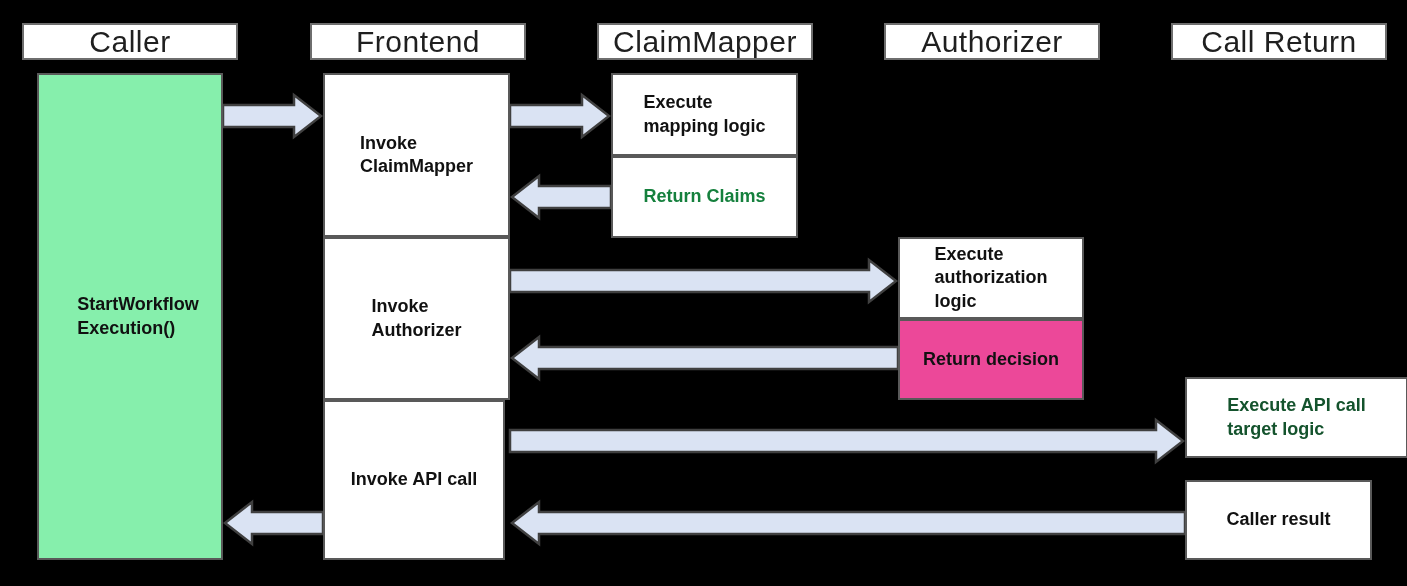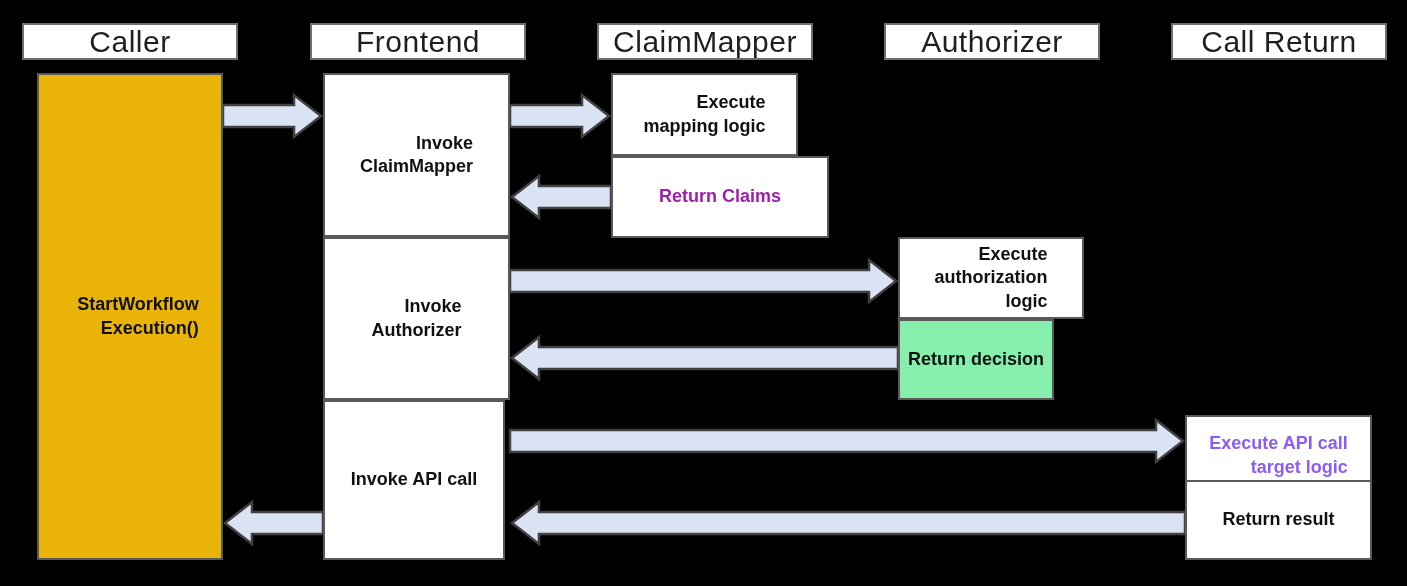--- a/index.html
+++ b/index.html
@@ -36,21 +36,21 @@
     z-index: 2;
   }
   .node-box {
     position: absolute;
     box-sizing: border-box;
     background: #ffffff;
     border: 2px solid #595959;
     display: flex;
     align-items: center;
     justify-content: center;
-    text-align: right;
+    text-align: left;
     font-size: 18px;
     font-weight: 700;
     line-height: 1.3;
     color: #111111;
     white-space: pre-line;
     z-index: 2;
   }
 </style>
 </head>
 <body>
@@ -65,31 +65,31 @@
       <polygon points="510,430 1156,430 1156,420 1183,441 1156,462 1156,452 510,452" fill="#dae3f3" stroke="#404040" stroke-width="2.5" stroke-linejoin="miter"></polygon>
       <polygon points="1185,512 539,512 539,502 512,523 539,544 539,534 1185,534" fill="#dae3f3" stroke="#404040" stroke-width="2.5" stroke-linejoin="miter"></polygon>
       <polygon points="323,512 252,512 252,502 225,523 252,544 252,534 323,534" fill="#dae3f3" stroke="#404040" stroke-width="2.5" stroke-linejoin="miter"></polygon>
     </svg>
   <div id="nodes">
       <div class="lane-header" style="left: 22px; top: 23px; width: 216px; height: 37px; background: rgb(255, 255, 255); border-color: rgb(110, 110, 110);">Caller</div>
       <div class="lane-header" style="left: 310px; top: 23px; width: 216px; height: 37px; background: rgb(255, 255, 255); border-color: rgb(110, 110, 110);">Frontend</div>
       <div class="lane-header" style="left: 597px; top: 23px; width: 216px; height: 37px; background: rgb(255, 255, 255); border-color: rgb(110, 110, 110);">ClaimMapper</div>
       <div class="lane-header" style="left: 884px; top: 23px; width: 216px; height: 37px; background: rgb(255, 255, 255); border-color: rgb(110, 110, 110);">Authorizer</div>
       <div class="lane-header" style="left: 1171px; top: 23px; width: 216px; height: 37px; background: rgb(255, 255, 255); border-color: rgb(110, 110, 110);">Call Return</div>
-      <div class="node-box" style="left: 37px; top: 73px; width: 186px; height: 487px; background: #eab308; border-color: rgb(89, 89, 89); color: rgb(17, 17, 17); padding-left: 16px;">StartWorkflow
+      <div class="node-box" style="left: 37px; top: 73px; width: 186px; height: 487px; background: #86efac; border-color: rgb(89, 89, 89); color: rgb(17, 17, 17); padding-left: 16px;">StartWorkflow
 Execution()</div>
       <div class="node-box" style="left: 323px; top: 73px; width: 187px; height: 164px; background: rgb(255, 255, 255); border-color: rgb(89, 89, 89); color: rgb(17, 17, 17);">Invoke
 ClaimMapper</div>
       <div class="node-box" style="left: 323px; top: 237px; width: 187px; height: 163px; background: rgb(255, 255, 255); border-color: rgb(89, 89, 89); color: rgb(17, 17, 17);">Invoke
 Authorizer</div>
       <div class="node-box" style="left: 323px; top: 400px; width: 182px; height: 160px; background: rgb(255, 255, 255); border-color: rgb(89, 89, 89); color: rgb(17, 17, 17);">Invoke API call</div>
       <div class="node-box" style="left: 611px; top: 73px; width: 187px; height: 83px; background: rgb(255, 255, 255); border-color: rgb(89, 89, 89); color: rgb(17, 17, 17);">Execute
 mapping logic</div>
-      <div class="node-box" style="left: 611px; top: 156px; width: 218px; height: 82px; background: rgb(255, 255, 255); border-color: rgb(89, 89, 89); color: #a21caf;">Return Claims</div>
+      <div class="node-box" style="left: 611px; top: 156px; width: 187px; height: 82px; background: rgb(255, 255, 255); border-color: rgb(89, 89, 89); color: #15803d;">Return Claims</div>
       <div class="node-box" style="left: 898px; top: 237px; width: 186px; height: 82px; background: rgb(255, 255, 255); border-color: rgb(89, 89, 89); color: rgb(17, 17, 17);">Execute
 authorization
 logic</div>
-      <div class="node-box" style="left: 898px; top: 319px; width: 156px; height: 81px; background: #86efac; border-color: rgb(89, 89, 89); color: rgb(17, 17, 17);">Return decision</div>
-      <div class="node-box" style="left: 1185px; top: 415px; width: 187px; height: 81px; background: rgb(255, 255, 255); border-color: rgb(89, 89, 89); color: #8b5cf6;">Execute API call
+      <div class="node-box" style="left: 898px; top: 319px; width: 186px; height: 81px; background: #ec4899; border-color: rgb(89, 89, 89); color: rgb(17, 17, 17);">Return decision</div>
+      <div class="node-box" style="left: 1185px; top: 377px; width: 223px; height: 81px; background: rgb(255, 255, 255); border-color: rgb(89, 89, 89); color: #14532d;">Execute API call
 target logic</div>
-      <div class="node-box" style="left: 1185px; top: 480px; width: 187px; height: 80px; background: rgb(255, 255, 255); border-color: rgb(89, 89, 89); color: rgb(17, 17, 17);">Return result</div>
+      <div class="node-box" style="left: 1185px; top: 480px; width: 187px; height: 80px; background: rgb(255, 255, 255); border-color: rgb(89, 89, 89); color: rgb(17, 17, 17);">Caller result</div>
     </div>
 </div>
 
 </body></html>

